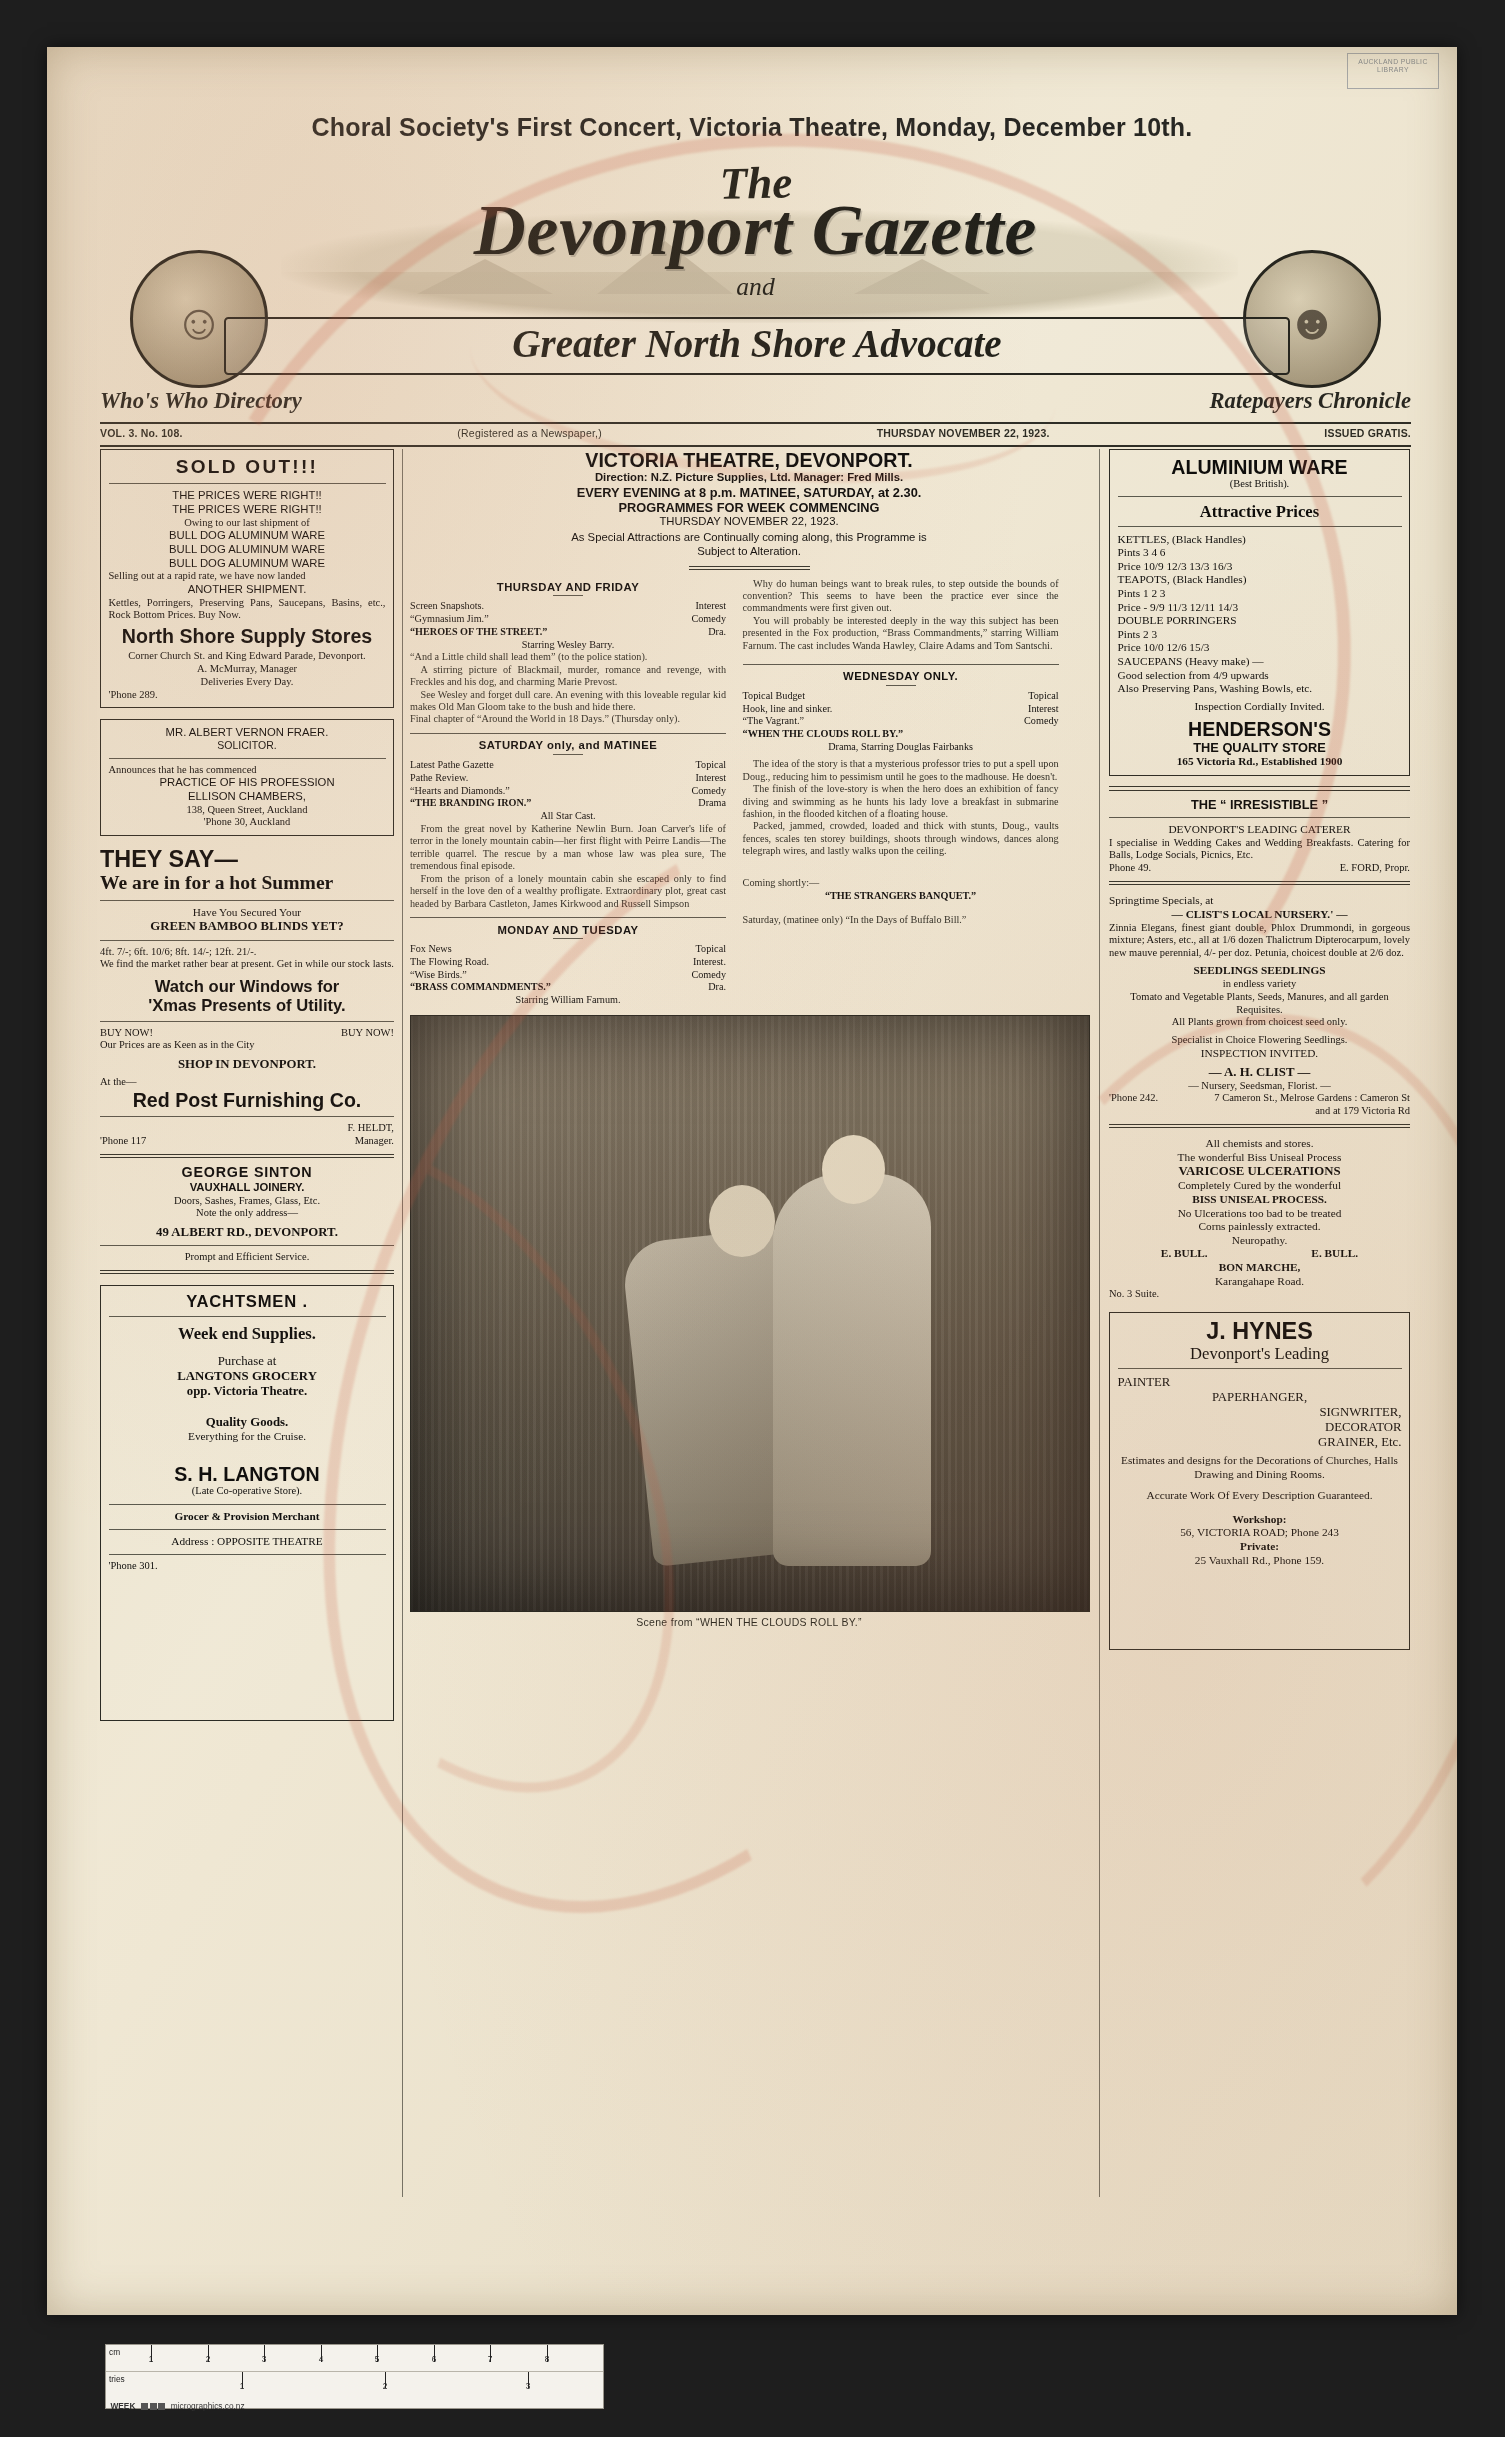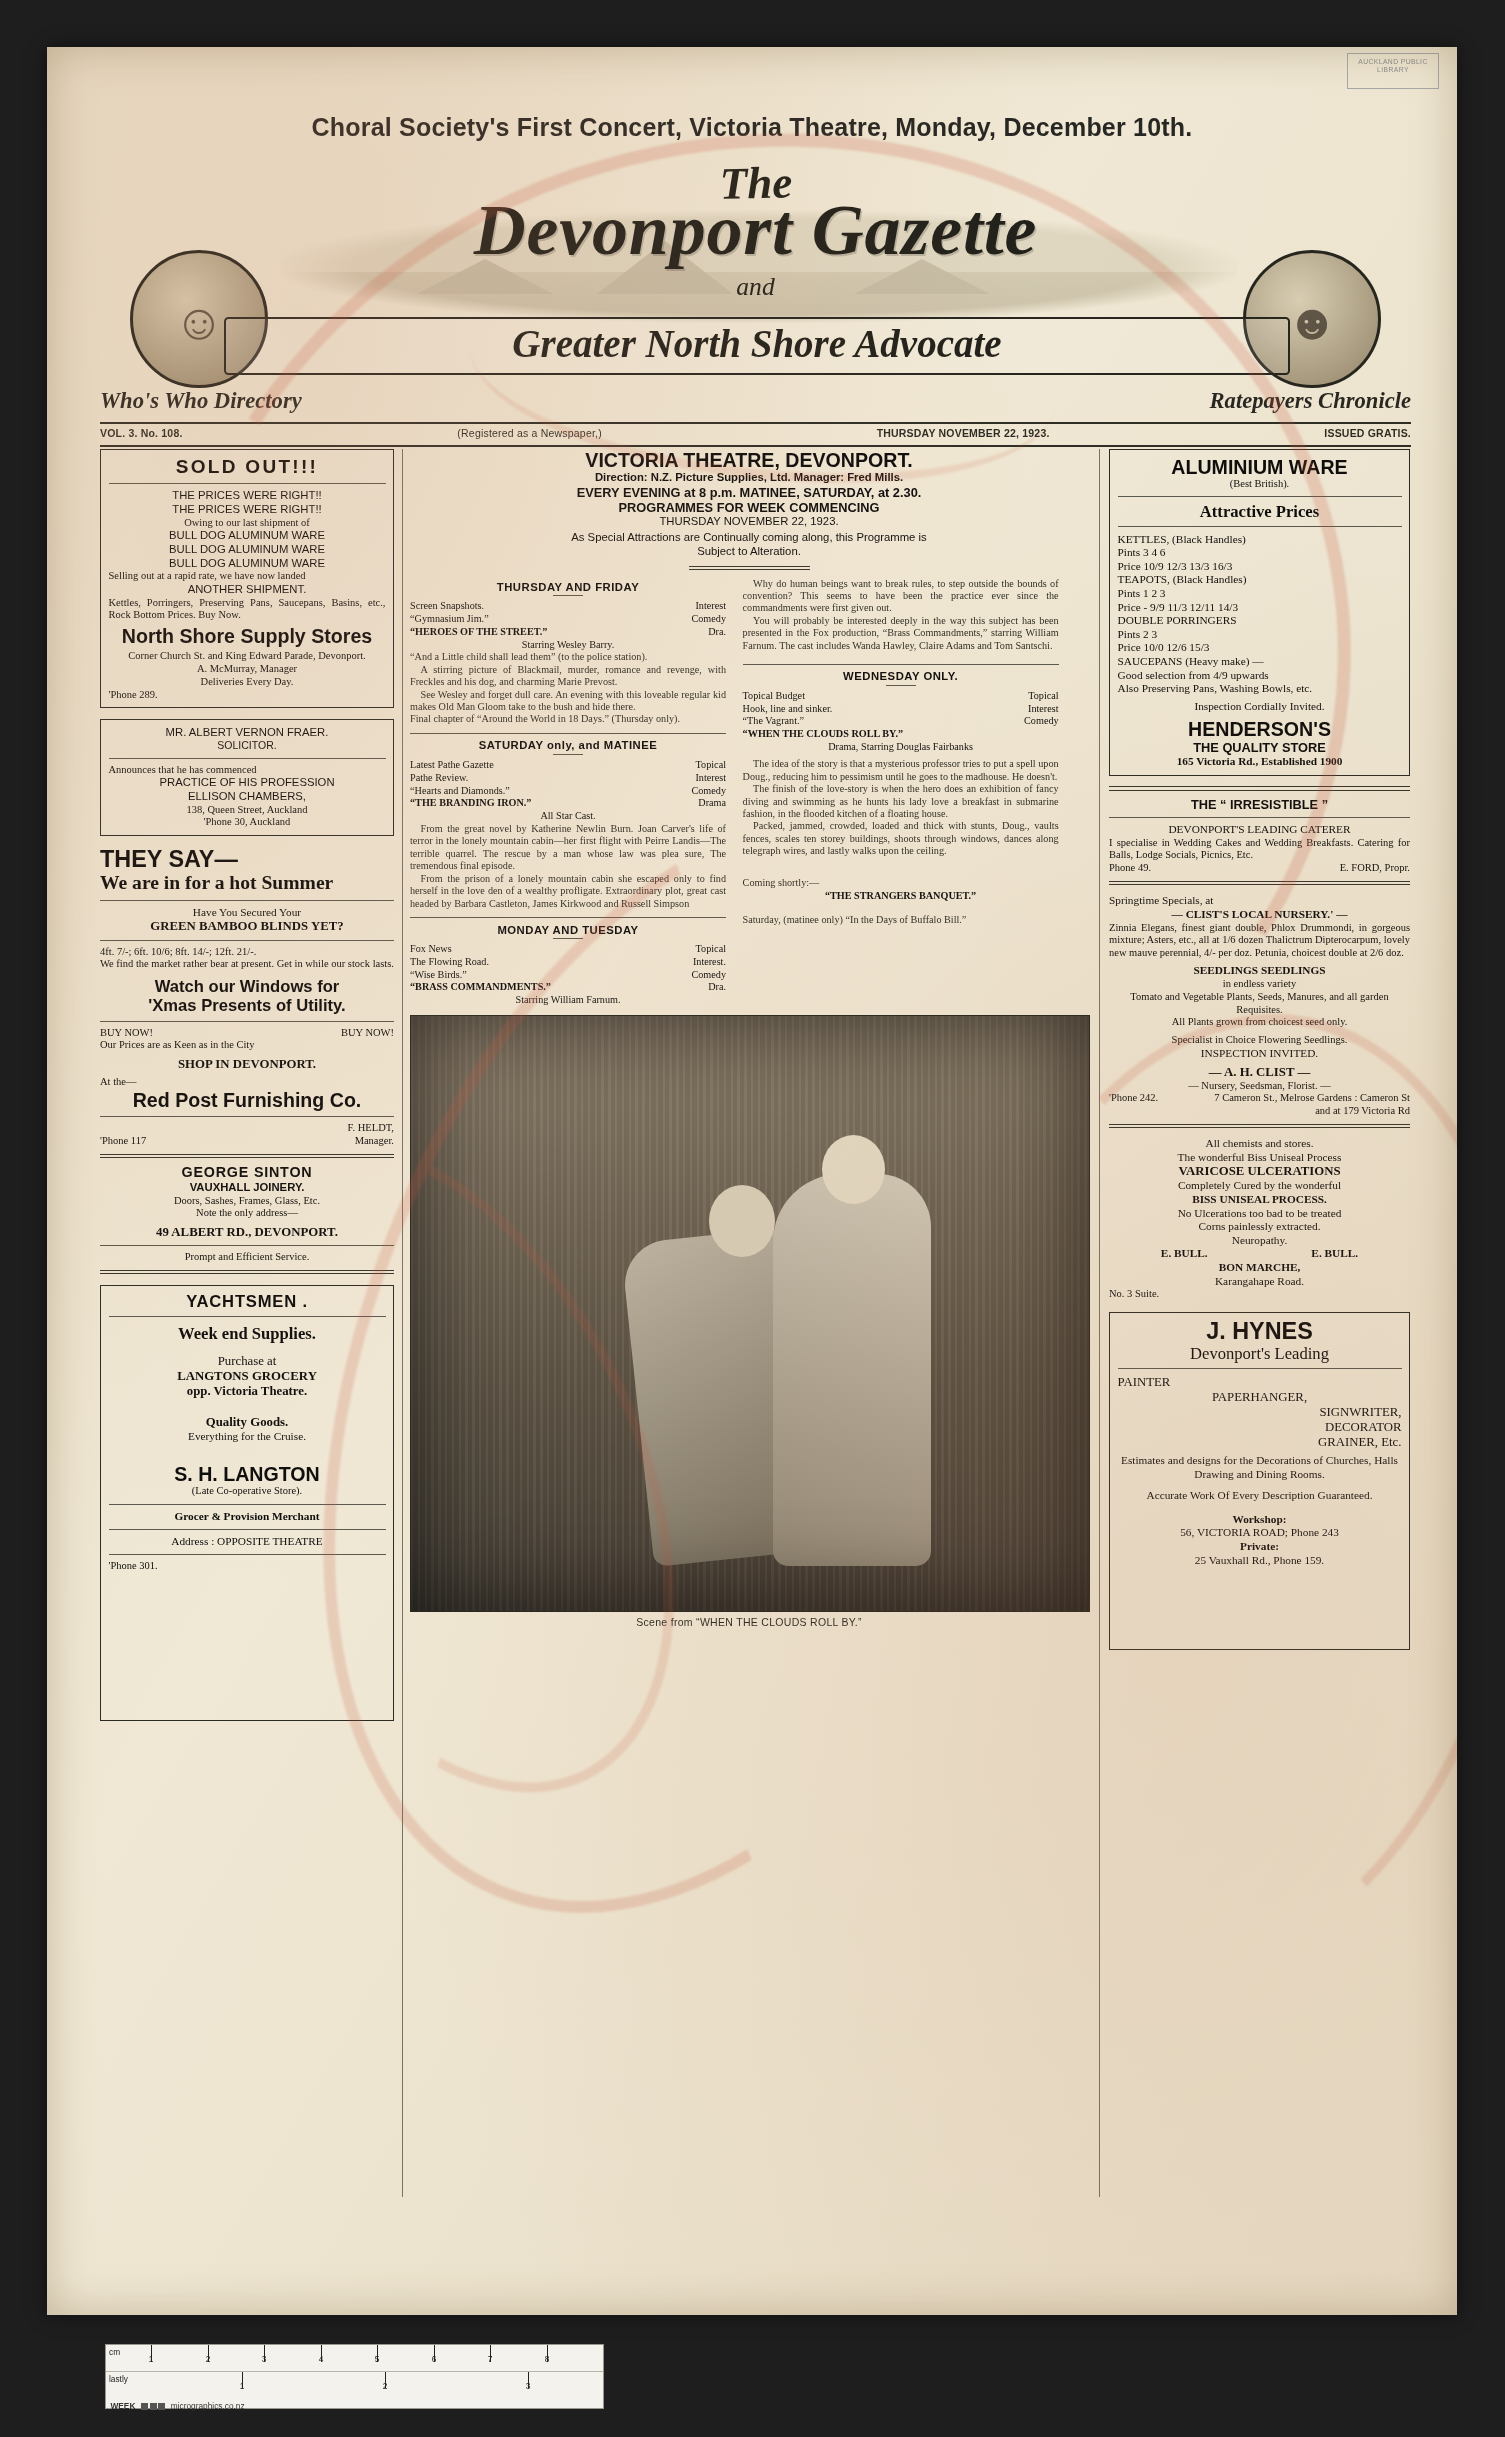--- a/index.html
+++ b/index.html
@@ -538,21 +538,21 @@
       <span class="tick maj" style="left:271px;"></span>
         <span class="tknum" style="left:271px;">5</span>
       <span class="tick maj" style="left:328px;"></span>
         <span class="tknum" style="left:328px;">6</span>
       <span class="tick maj" style="left:384px;"></span>
         <span class="tknum" style="left:384px;">7</span>
       <span class="tick maj" style="left:441px;"></span>
         <span class="tknum" style="left:441px;">8</span>
     </div>
     <div class="rl-row" style="border-bottom:none;">
-      <span class="rl-lab">lastly</span>
+      <span class="rl-lab">tries</span>
       <span class="tick maj" style="left:136px;"></span>
         <span class="tknum" style="left:136px;">1</span>
       <span class="tick maj" style="left:279px;"></span>
         <span class="tknum" style="left:279px;">2</span>
       <span class="tick maj" style="left:422px;"></span>
         <span class="tknum" style="left:422px;">3</span>
     </div>
     <div class="rl-foot">
       <span style="font-weight:bold;">WEEK</span>
       <span class="nzms-blocks">

